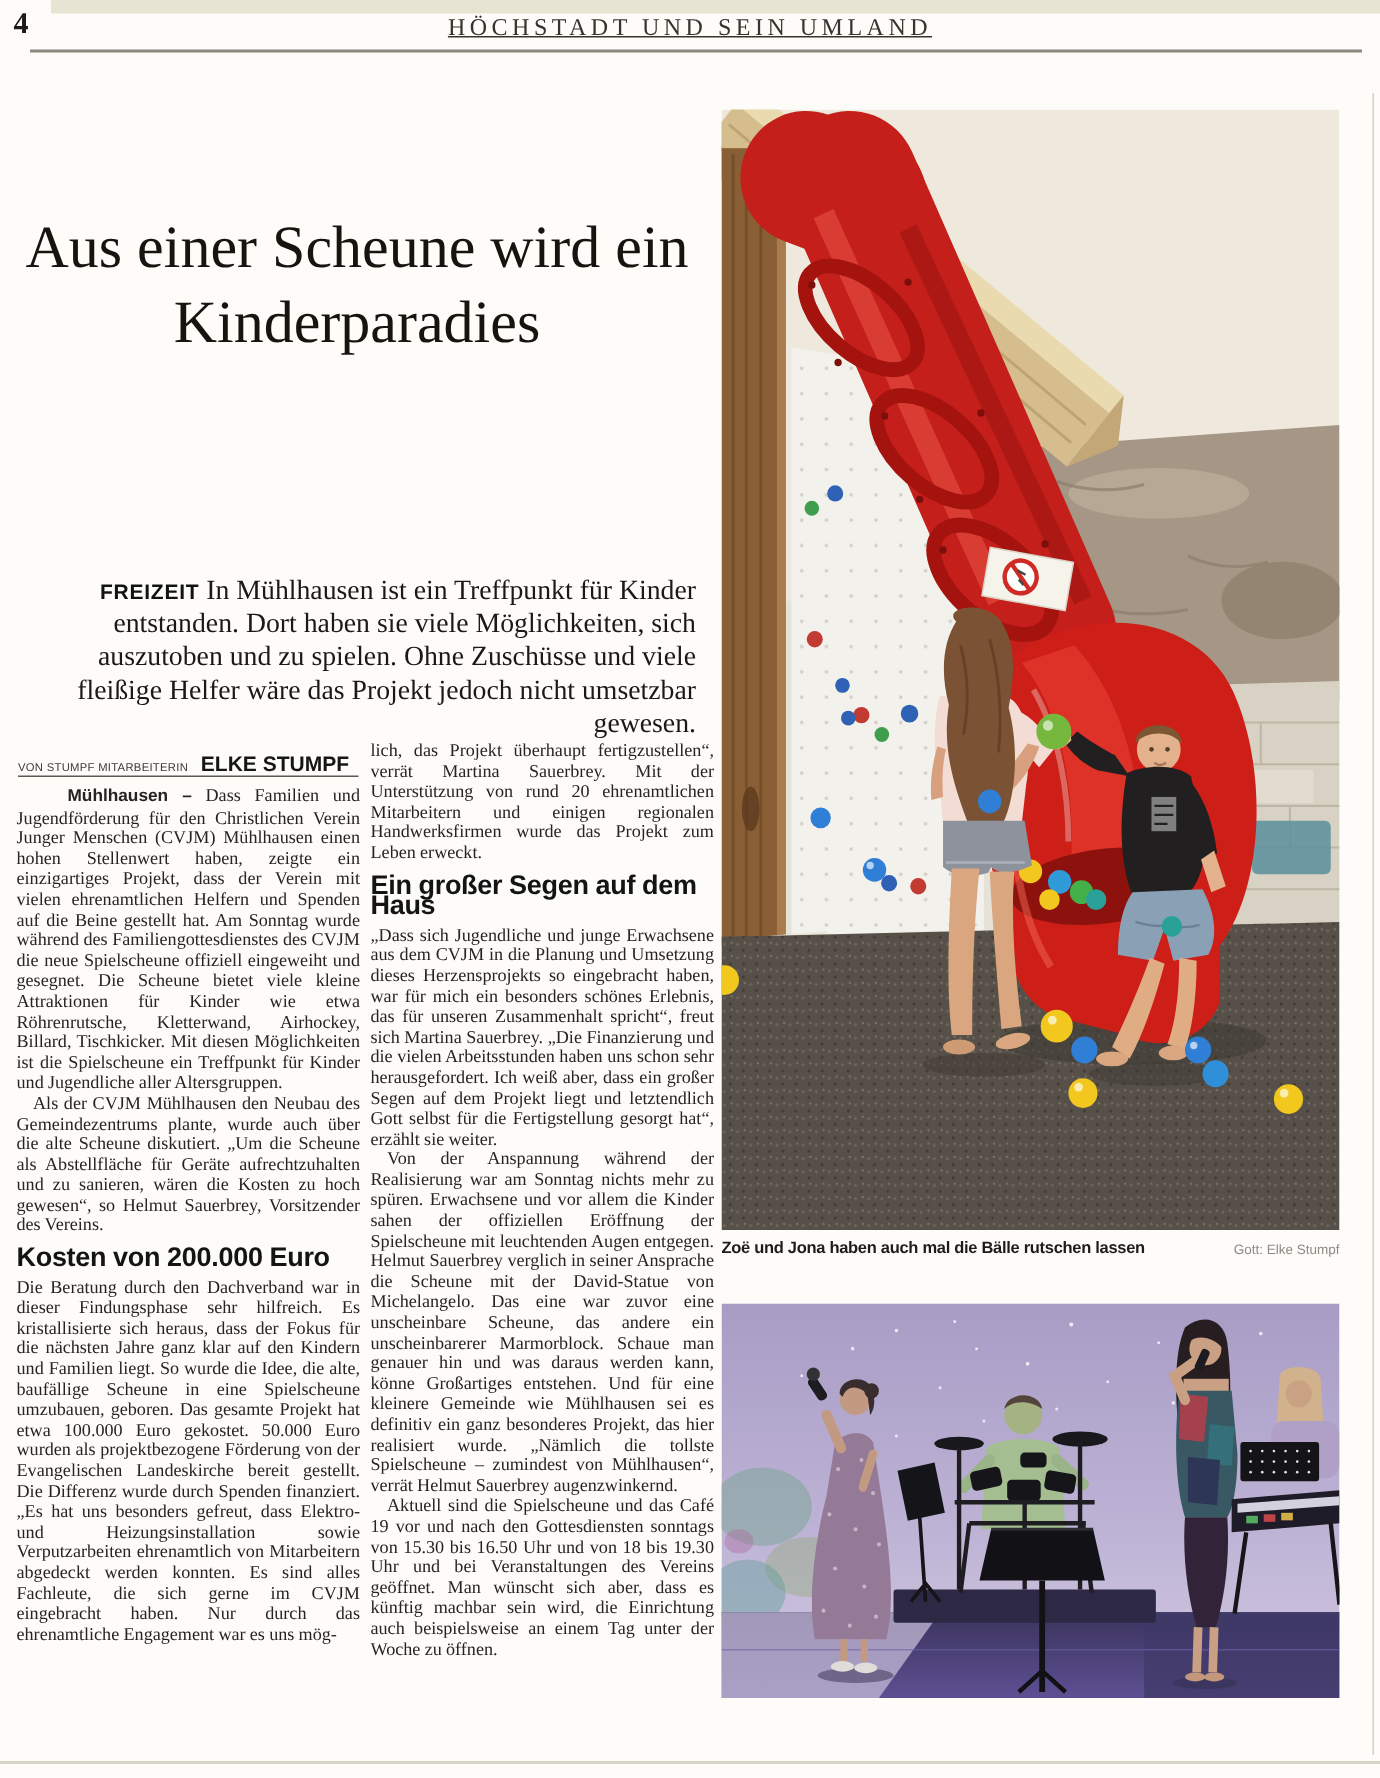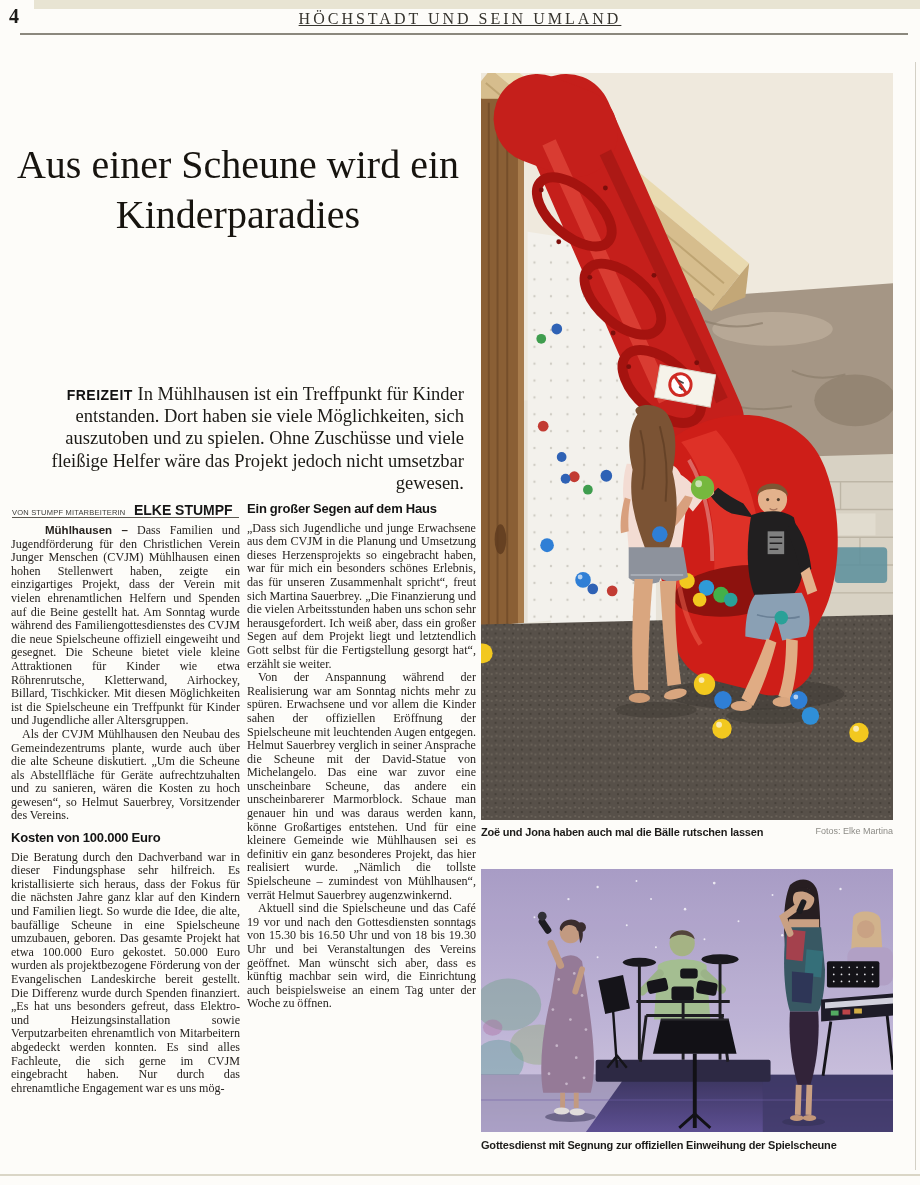--- a/index.html
+++ b/index.html
@@ -29,28 +29,28 @@
   #byline-rule{left:12px;top:517px;width:227px;height:1px;background:#5b5850;}
 
   
   .col{position:absolute;width:229px;text-align:justify;font-size:12.1px;line-height:13.6px;
        color:#272320;overflow:hidden;hyphens:auto;word-spacing:-0.2px;}
   #col1{left:11px;top:524px;height:644px;}
   #col2{left:247px;top:494px;height:674px;}
   .col p{margin:0;}
   .col p.indent{text-indent:11px;}
   .lead-in{font-family:"Liberation Sans",sans-serif;font-weight:700;font-size:11.5px;margin-left:34px;}
-  .subhead{font-family:"Liberation Sans",sans-serif;font-weight:700;font-size:13px;
+  .subhead{font-family:"Liberation Sans",sans-serif;font-weight:700;font-size:18px;
            margin:8px 0 6px;text-align:left;color:#141414;letter-spacing:-.2px;}
 
   
   #photo1{left:481px;top:73px;width:412px;height:747px;}
   #photo2{left:481px;top:869px;width:412px;height:263px;}
   svg{display:block;}
-  .caption-row{display:flex;justify-content:space-between;align-items:flex-start;
+  .caption-row{display:flex;justify-content:space-between;align-items:flex-end;
                font-family:"Liberation Sans",sans-serif;}
   #caption1-row{left:481px;top:826px;width:412px;}
   #caption2-row{left:481px;top:1139px;width:412px;}
   .caption{font-weight:700;font-size:11px;color:#1d1c1a;letter-spacing:-.2px;}
   .credit{font-size:9px;color:#8d8c87;font-weight:400;white-space:nowrap;}
 
   
   #right-rule{left:915px;top:62px;width:1px;height:1108px;background:#d3d0c6;}
   #bottom-rule{left:0;top:1174px;width:920px;height:2px;background:#dad6c7;}
 </style>
@@ -73,25 +73,26 @@
 
   <div class="abs" id="byline">
     <span id="byline-prefix">VON STUMPF MITARBEITERIN</span>
     <span id="byline-author">ELKE STUMPF</span>
   </div>
   <div class="abs" id="byline-rule"></div>
 
   <div class="col" id="col1">
     <p><span class="lead-in">Mühlhausen –</span> <span>Dass Familien und Jugendförderung für den Christlichen Verein Junger Menschen (CVJM) Mühlhausen einen hohen Stellenwert haben, zeigte ein einzigartiges Projekt, dass der Verein mit vielen ehrenamtlichen Helfern und Spenden auf die Beine gestellt hat. Am Sonntag wurde während des Familiengottesdienstes des CVJM die neue Spielscheune offiziell eingeweiht und gesegnet. Die Scheune bietet viele kleine Attraktionen für Kinder wie etwa Röhrenrutsche, Kletterwand, Airhockey, Billard, Tischkicker. Mit diesen Möglichkeiten ist die Spielscheune ein Treffpunkt für Kinder und Jugendliche aller Altersgruppen.</span></p>
     <p class="indent">Als der CVJM Mühlhausen den Neubau des Gemeindezentrums plante, wurde auch über die alte Scheune diskutiert. „Um die Scheune als Abstellfläche für Geräte aufrechtzuhalten und zu sanieren, wären die Kosten zu hoch gewesen“, so Helmut Sauerbrey, Vorsitzender des Vereins.</p>
-    <h3 class="subhead">Kosten von 100.000 Euro</h3>
+    <h3 class="subhead">Kosten von 200.000 Euro</h3>
     <p>Die Beratung durch den Dachverband war in dieser Findungsphase sehr hilfreich. Es kristallisierte sich heraus, dass der Fokus für die nächsten Jahre ganz klar auf den Kindern und Familien liegt. So wurde die Idee, die alte, baufällige Scheune in eine Spielscheune umzubauen, geboren. Das gesamte Projekt hat etwa 100.000 Euro gekostet. 50.000 Euro wurden als projektbezogene Förderung von der Evangelischen Landeskirche bereit gestellt. Die Differenz wurde durch Spenden finanziert. „Es hat uns besonders gefreut, dass Elektro- und Heizungsinstallation sowie Verputzarbeiten ehrenamtlich von Mitarbeitern abgedeckt werden konnten. Es sind alles Fachleute, die sich gerne im CVJM eingebracht haben. Nur durch das ehrenamtliche Engagement war es uns mög-</p>
   </div>
 
   <div class="col" id="col2">
+    <p>lich, das Projekt überhaupt fertigzustellen“, verrät Martina Sauerbrey. Mit der Unterstützung von rund 20 ehrenamtlichen Mitarbeitern und einigen regionalen Handwerksfirmen wurde das Projekt zum Leben erweckt.</p>
     <h3 class="subhead">Ein großer Segen auf dem Haus</h3>
     <p>„Dass sich Jugendliche und junge Erwachsene aus dem CVJM in die Planung und Umsetzung dieses Herzensprojekts so eingebracht haben, war für mich ein besonders schönes Erlebnis, das für unseren Zusammenhalt spricht“, freut sich Martina Sauerbrey. „Die Finanzierung und die vielen Arbeitsstunden haben uns schon sehr herausgefordert. Ich weiß aber, dass ein großer Segen auf dem Projekt liegt und letztendlich Gott selbst für die Fertigstellung gesorgt hat“, erzählt sie weiter.</p>
     <p class="indent">Von der Anspannung während der Realisierung war am Sonntag nichts mehr zu spüren. Erwachsene und vor allem die Kinder sahen der offiziellen Eröffnung der Spielscheune mit leuchtenden Augen entgegen. Helmut Sauerbrey verglich in seiner Ansprache die Scheune mit der David-Statue von Michelangelo. Das eine war zuvor eine unscheinbare Scheune, das andere ein unscheinbarerer Marmorblock. Schaue man genauer hin und was daraus werden kann, könne Großartiges entstehen. Und für eine kleinere Gemeinde wie Mühlhausen sei es definitiv ein ganz besonderes Projekt, das hier realisiert wurde. „Nämlich die tollste Spielscheune – zumindest von Mühlhausen“, verrät Helmut Sauerbrey augenzwinkernd.</p>
     <p class="indent">Aktuell sind die Spielscheune und das Café 19 vor und nach den Gottesdiensten sonntags von 15.30 bis 16.50 Uhr und von 18 bis 19.30 Uhr und bei Veranstaltungen des Vereins geöffnet. Man wünscht sich aber, dass es künftig machbar sein wird, die Einrichtung auch beispielsweise an einem Tag unter der Woche zu öffnen.</p>
   </div>
 
   <div class="abs" id="photo1">
   <svg width="412" height="747" viewBox="0 0 424 753" preserveAspectRatio="none">
     <defs>
       <pattern id="carpet" width="9" height="9" patternUnits="userSpaceOnUse">
@@ -264,21 +265,21 @@
           <circle cx="324" cy="629" r="2.5"></circle>
               <circle cx="102" cy="508" r="2.5"></circle>
         </g>
       </g>
     </g>
   </svg>
   </div>
 
   <div class="abs caption-row" id="caption1-row">
     <span class="caption">Zoë und Jona haben auch mal die Bälle rutschen lassen</span>
-    <span class="credit">Fotos: Elke Martina</span>
+    <span class="credit">Gott: Elke Stumpf</span>
   </div>
 
   <div class="abs" id="photo2">
   <svg width="412" height="263" viewBox="0 0 424 262" preserveAspectRatio="none">
     <defs>
       <linearGradient id="stagebg" x1="0" y1="0" x2="0" y2="1">
         <stop offset="0" stop-color="#ab9fc6"></stop>
         <stop offset=".6" stop-color="#c3b9d8"></stop>
         <stop offset="1" stop-color="#d9d1e6"></stop>
       </linearGradient>
@@ -427,19 +428,16 @@
         <rect x="360" y="141" width="8" height="5" fill="#4fae5a"></rect>
         <rect x="372" y="140" width="8" height="5" fill="#c23f3f"></rect>
         <rect x="384" y="139" width="8" height="5" fill="#d8b23c"></rect>
         <path d="M360,152 L352,206 M418,146 L424,200" stroke="#0d0d0d" stroke-width="3"></path>
       </g>
       <rect width="424" height="262" fill="#8d7fc0" opacity=".08"></rect>
     </g>
   </svg>
   </div>
 
-  <div class="abs caption-row" id="caption2-row">
-    <span class="caption">Gottesdienst mit Segnung zur offiziellen Einweihung der Spielscheune</span>
-  </div>
 
   <div class="abs" id="right-rule"></div>
   <div class="abs" id="bottom-rule"></div>
 </div>
 
 </body></html>

